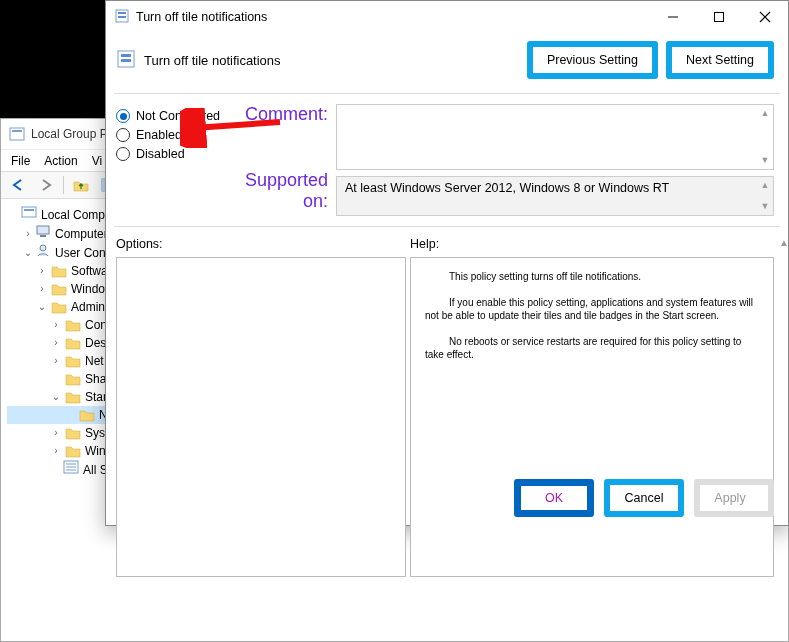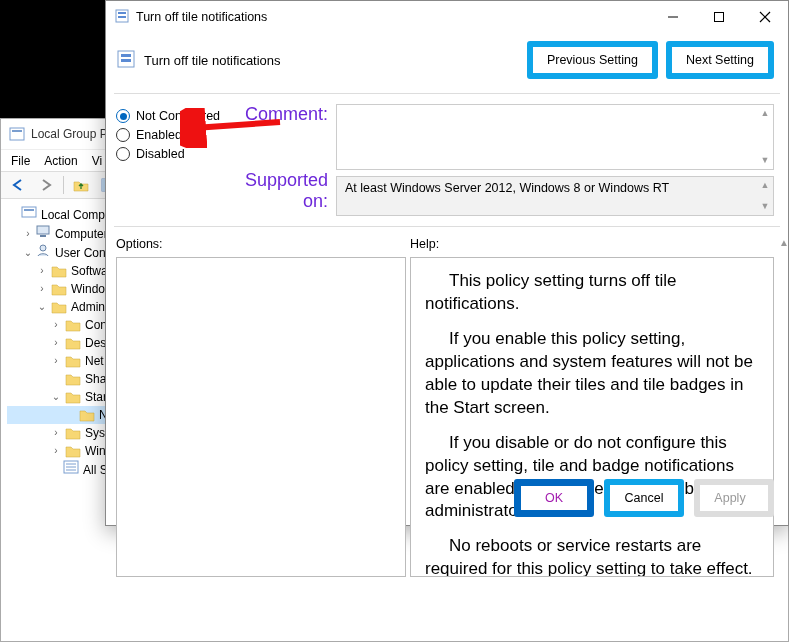--- a/index.html
+++ b/index.html
@@ -47,21 +47,21 @@
   .txtarea { width:100%; height:66px; border:1px solid #ccc; background:#fff; resize:none; font-size:12px; position:relative;}
   .supported { width:100%; height:40px; border:1px solid #ccc; background:#f2f2f2; font-size:12.5px; padding:4px 8px; position:relative;}
   .miniscroll { position:absolute; right:2px; top:4px; width:12px; display:flex; flex-direction:column; justify-content:space-between; height:calc(100% - 8px);}
   .miniscroll span{ font-size:9px; color:#999; line-height:9px; text-align:center;}
 
   .body2 { display:flex; gap:4px; padding:10px 14px 0 10px; }
   .colhead { font-size:12.5px; margin-bottom:6px;}
   .panel { border:1px solid #bbb; height:320px; background:#fff; overflow:hidden;}
   .leftcol { width:290px; }
   .rightcol { flex:1; position:relative;}
-  .helpbody { font-size:17px; padding:12px 14px; line-height:1.35; color:#000;}
+  .helpbody { font-size:10px; padding:12px 14px; line-height:1.35; color:#000;}
   .helpbody p { margin:0 0 12px 0; text-indent:24px;}
   .rightcol .vscroll { position:absolute; right:-18px; top:0; width:16px; text-align:center; font-size:10px; color:#999;}
   
   .footer { position:absolute; bottom:8px; right:14px; display:flex; gap:10px;}
   
   
   .arrow { position:absolute; pointer-events:none; }
 
   
   .foldersvg { fill:#f7d774; stroke:#caa53a; stroke-width:.5;}
@@ -320,21 +320,20 @@
     <div class="leftcol">
       <div class="colhead">Options:</div>
       <div class="panel"></div>
     </div>
     <div class="rightcol">
       <div class="colhead">Help:</div>
       <div class="panel">
         <div class="helpbody">
           <p>This policy setting turns off tile notifications.</p>
           <p>If you enable this policy setting, applications and system features will not be able to update their tiles and tile badges in the Start screen.</p>
-          <p>If you disable or do not configure this policy setting, tile and badge notifications are enabled and can be turned off by the administrator or user.</p>
           <p>No reboots or service restarts are required for this policy setting to take effect.</p>
         </div>
       </div>
       <div class="vscroll">▲</div>
     </div>
   </div>
 
   <div class="footer">
     <div class="btn primary" style="width:80px;text-align:center">OK</div>
     <div class="btn" style="width:80px;text-align:center">Cancel</div>

